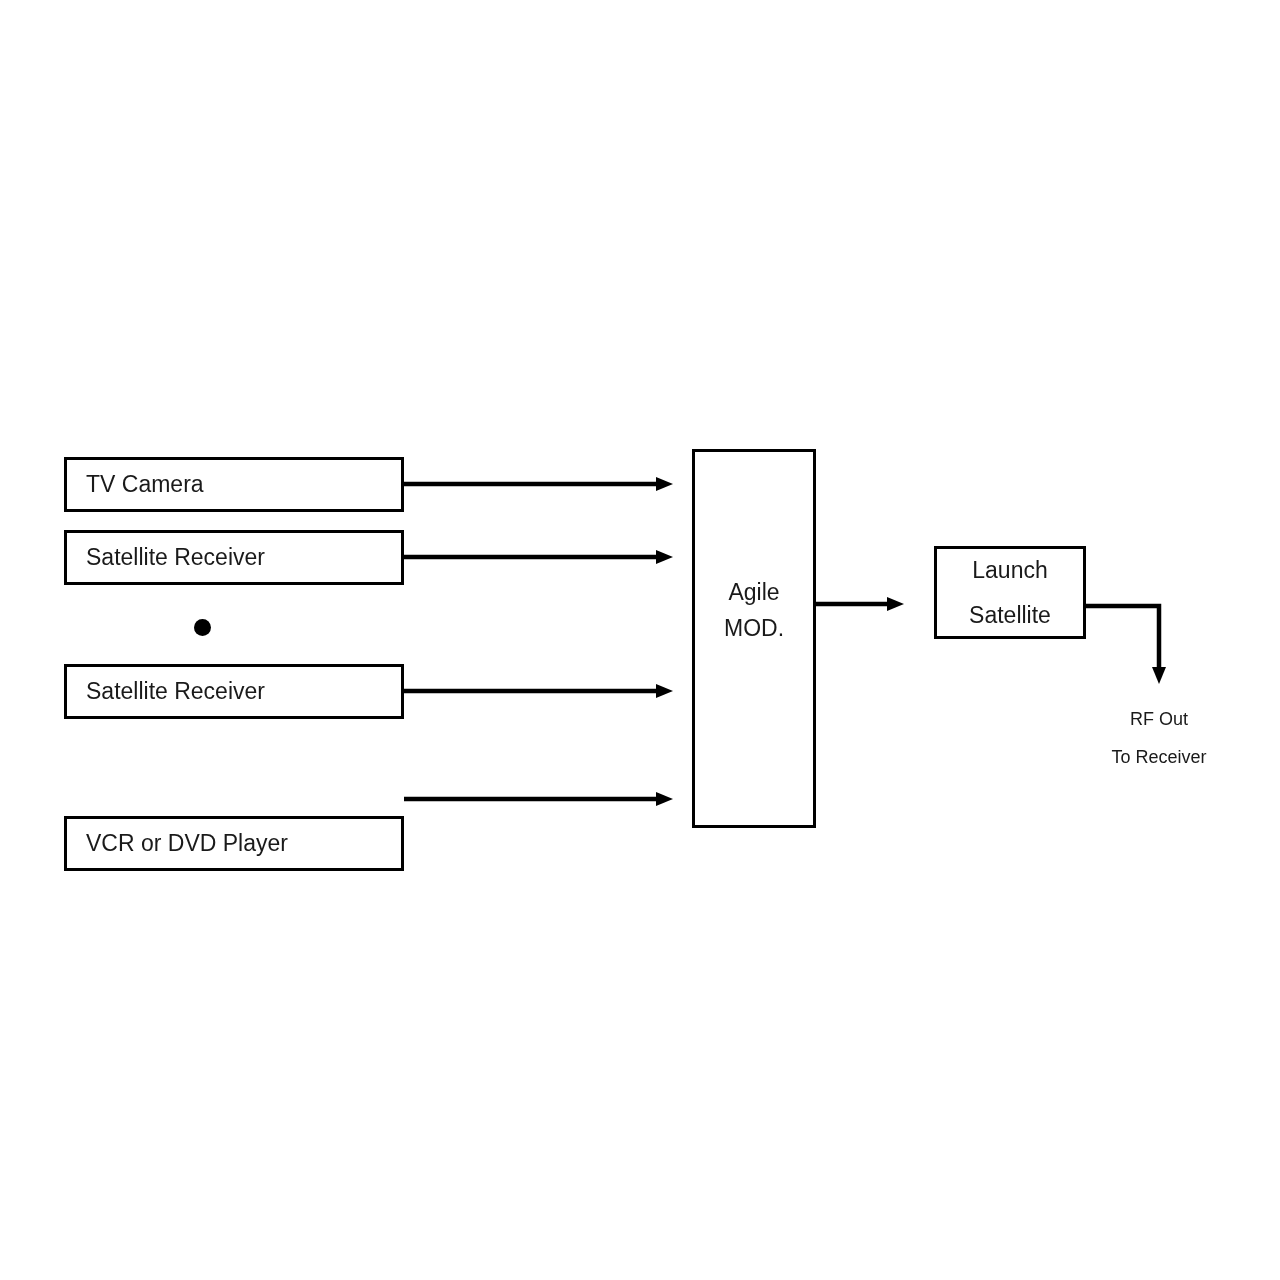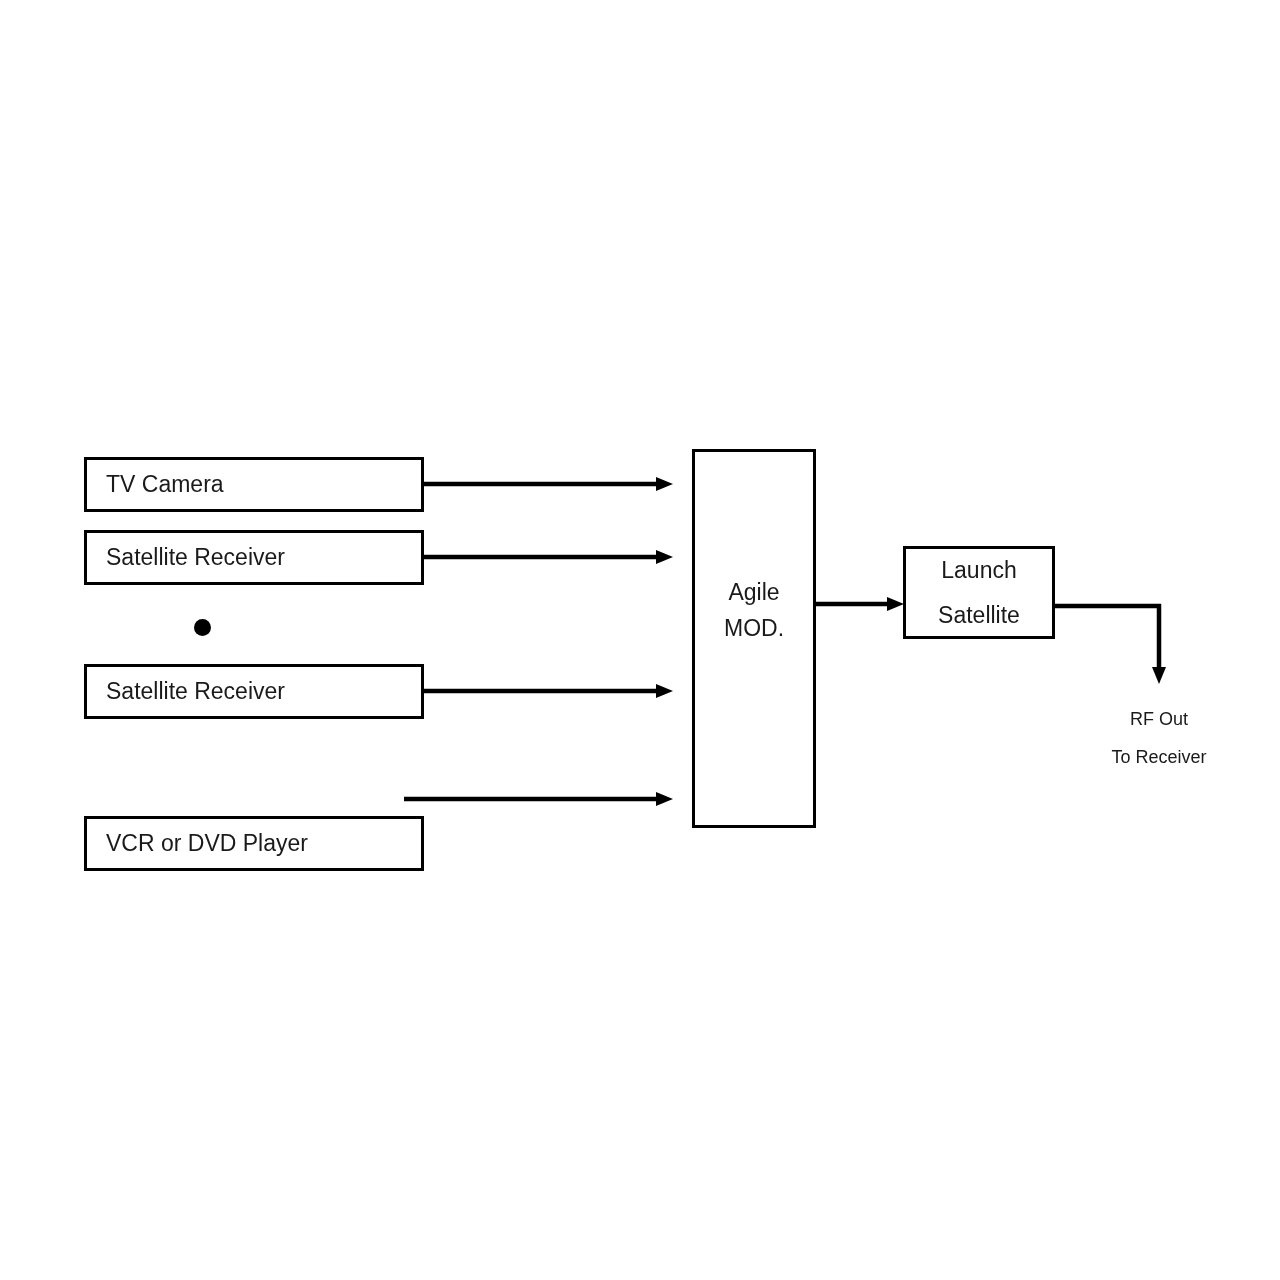--- a/index.html
+++ b/index.html
@@ -30,42 +30,41 @@
     font-size: 23px;
     line-height: 1.2;
     color: #1a1a1a;
   }
   .src-box {
     width: 340px;
     height: 55px;
     display: flex;
     align-items: center;
     padding-left: 19px;
-    margin-left: 20px;
   }
   .src-1 { left: 64px; top: 457px; }
   .src-2 { left: 64px; top: 530px; }
   .src-3 { left: 64px; top: 664px; }
   .src-4 { left: 64px; top: 816px; }
   .mod-box {
     left: 692px;
     top: 449px;
     width: 124px;
     height: 379px;
   }
   .mod-label {
     position: absolute;
     left: 0;
     top: 122px;
     width: 100%;
     text-align: center;
     line-height: 36px;
   }
   .amp-box {
-    left: 903px;
+    left: 934px;
     top: 546px;
     width: 152px;
     height: 93px;
     display: flex;
     flex-direction: column;
     justify-content: center;
     align-items: center;
     text-align: center;
     line-height: 37px;
     gap: 8px;

